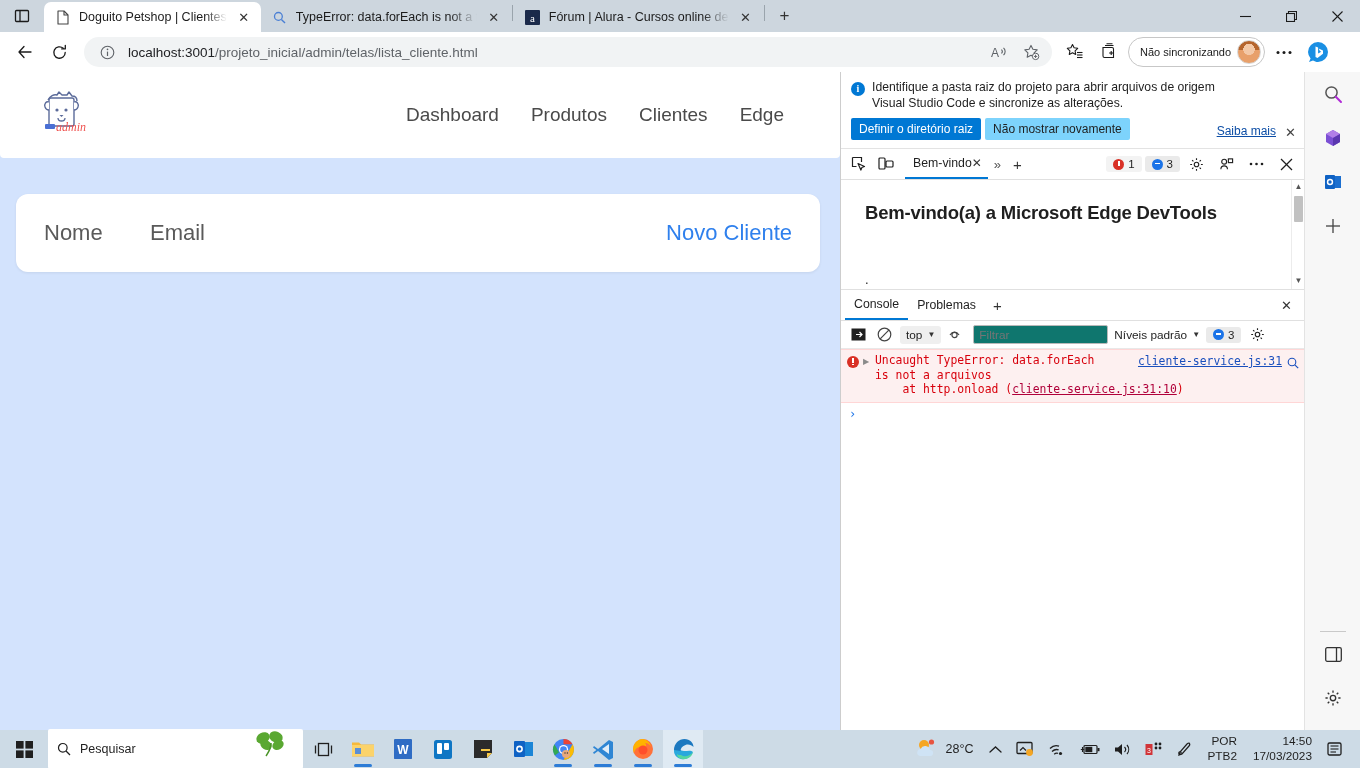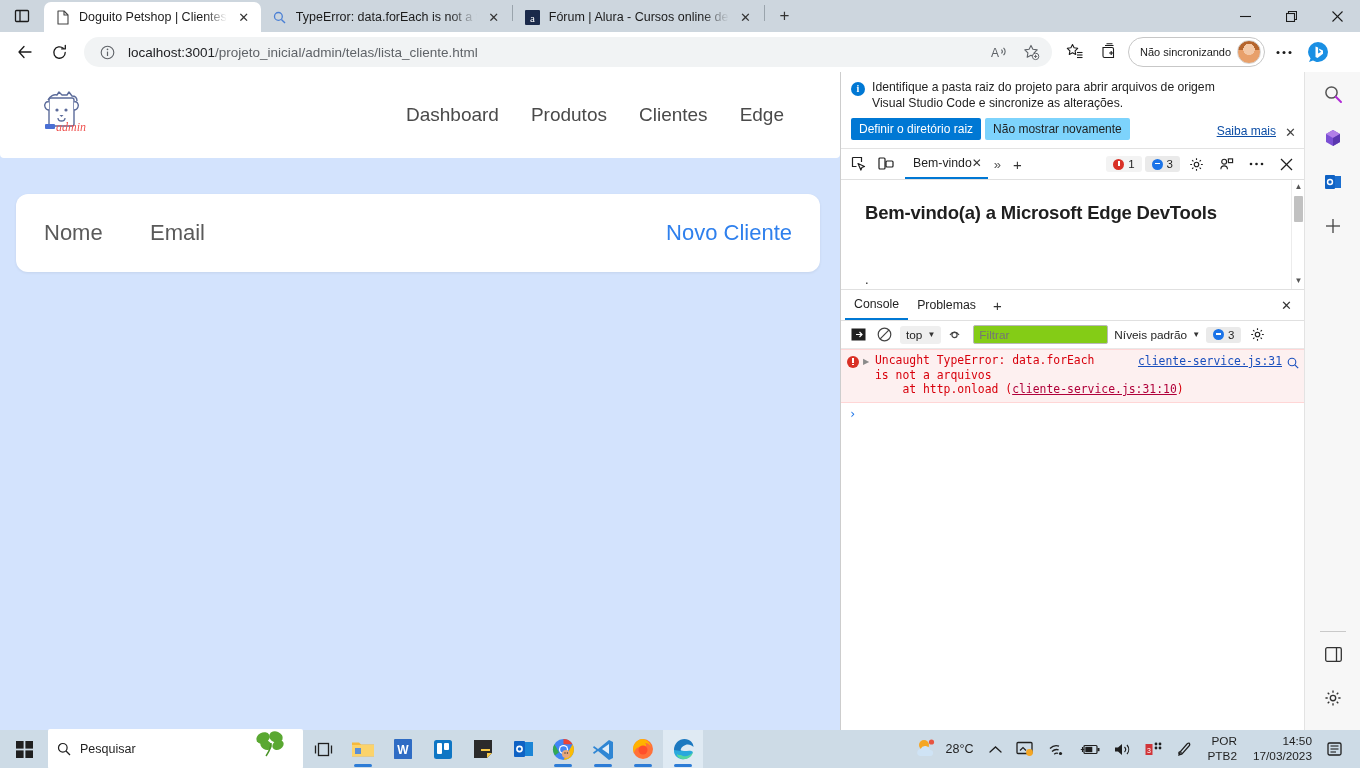--- a/index.html
+++ b/index.html
@@ -166,21 +166,21 @@
 
   .console-toolbar {
     height:28px; display:flex; align-items:center; gap:6px; padding:0 7px;
     border-bottom:1px solid #e8e8e8;
   }
   .ctl-ico { width:20px;height:20px;display:flex;align-items:center;justify-content:center; }
   .ctx-sel { display:flex;align-items:center;gap:5px;background:#efefef;border-radius:3px;padding:2px 6px;font-size:11.8px;color:#1f1f1f; }
   .caret { font-size:8px; color:#333; }
   .filter-input {
     flex:1 1 auto; height:19px; border:1px solid #b9b9b9; border-radius:2px;
-    font-size:11.8px; color:#1f1f1f; padding:0 5px; background:#84cc16; max-width:135px;
+    font-size:11.8px; color:#1f1f1f; padding:0 5px; background:#0f766e; max-width:135px;
     font-family:"Liberation Sans", sans-serif;
   }
   .filter-input::placeholder{ color:#757575; }
   .levels { display:flex;align-items:center;gap:5px;font-size:11.8px;color:#1f1f1f; }
 
   .console-body { flex:1 1 auto; background:#fff; overflow:hidden; }
   .err-row {
     background:#fdf0f0; border-top:1px solid #ffd6d6; border-bottom:1px solid #ffd6d6;
     padding:3px 6px 5px 6px; position:relative; display:flex; gap:4px;
   }

